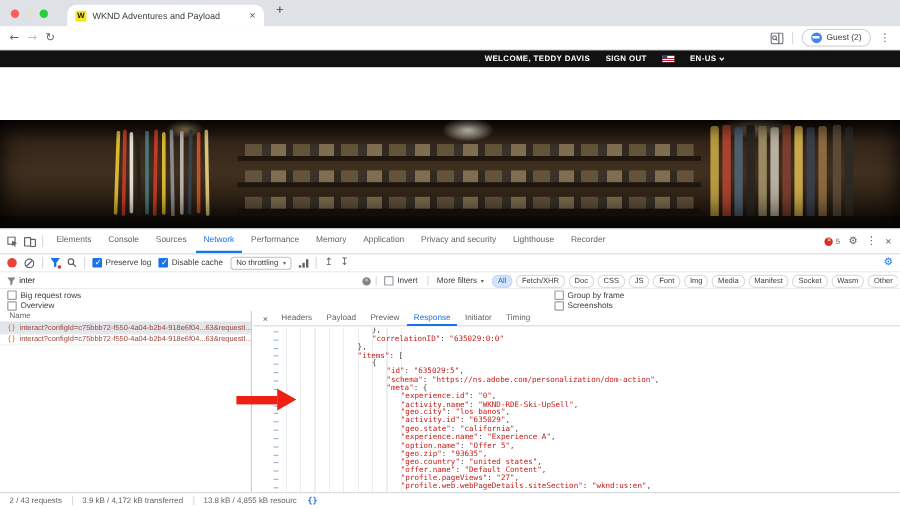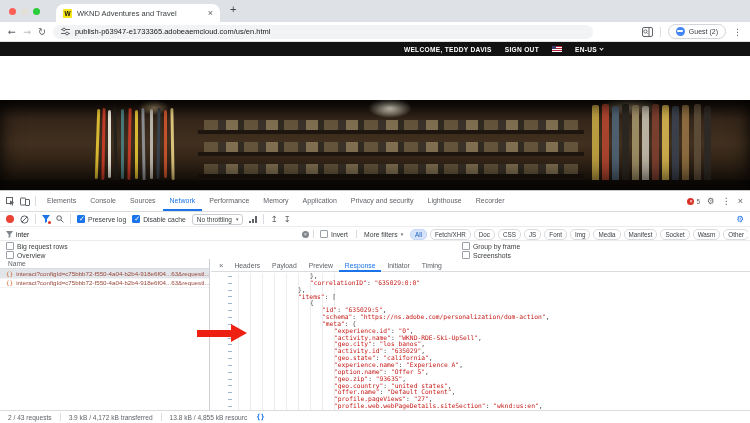--- a/index.html
+++ b/index.html
@@ -150,39 +150,30 @@
 <div class="stage">
 
   <div class="tabstrip">
     <div class="traffic">
       <span class="tl red"></span>
       <span class="tl yel"></span>
       <span class="tl grn"></span>
     </div>
     <div class="tab">
       <span class="favicon">W</span>
-      <span class="tab-title">WKND Adventures and Travel</span>
+      <span class="tab-title">WKND Adventures and Payload</span>
       <span class="tab-close">×</span>
     </div>
     <span class="newtab">+</span>
   </div>
 
   <div class="urlrow">
     <span class="navgl">←</span>
     <span class="navgl dis">→</span>
     <span class="navgl">↻</span>
-    <div class="omnibox">
-      <svg width="9" height="9" viewBox="0 0 9 9">
-        <line x1="0" y1="2.5" x2="9" y2="2.5" stroke="#5f6368" stroke-width="1"></line>
-        <circle cx="3" cy="2.5" r="1.4" fill="#f1f3f4" stroke="#5f6368" stroke-width="1"></circle>
-        <line x1="0" y1="6.5" x2="9" y2="6.5" stroke="#5f6368" stroke-width="1"></line>
-        <circle cx="6" cy="6.5" r="1.4" fill="#f1f3f4" stroke="#5f6368" stroke-width="1"></circle>
-      </svg>
-      <span>publish-p63947-e1733365.adobeaemcloud.com/us/en.html</span>
-    </div>
     <div class="rt-icons">
       <svg width="11" height="10" viewBox="0 0 11 10">
         <rect x="0.5" y="0.5" width="10" height="9" rx="1.5" fill="none" stroke="#5f6368" stroke-width="1"></rect>
         <line x1="7" y1="0.5" x2="7" y2="9.5" stroke="#5f6368" stroke-width="1"></line>
         <circle cx="3.4" cy="4.4" r="1.6" fill="none" stroke="#5f6368" stroke-width="0.9"></circle>
         <line x1="4.5" y1="5.5" x2="5.6" y2="6.6" stroke="#5f6368" stroke-width="0.9"></line>
       </svg>
       <span class="vdiv"></span>
       <div class="guest">
         <span class="avatar"></span>

